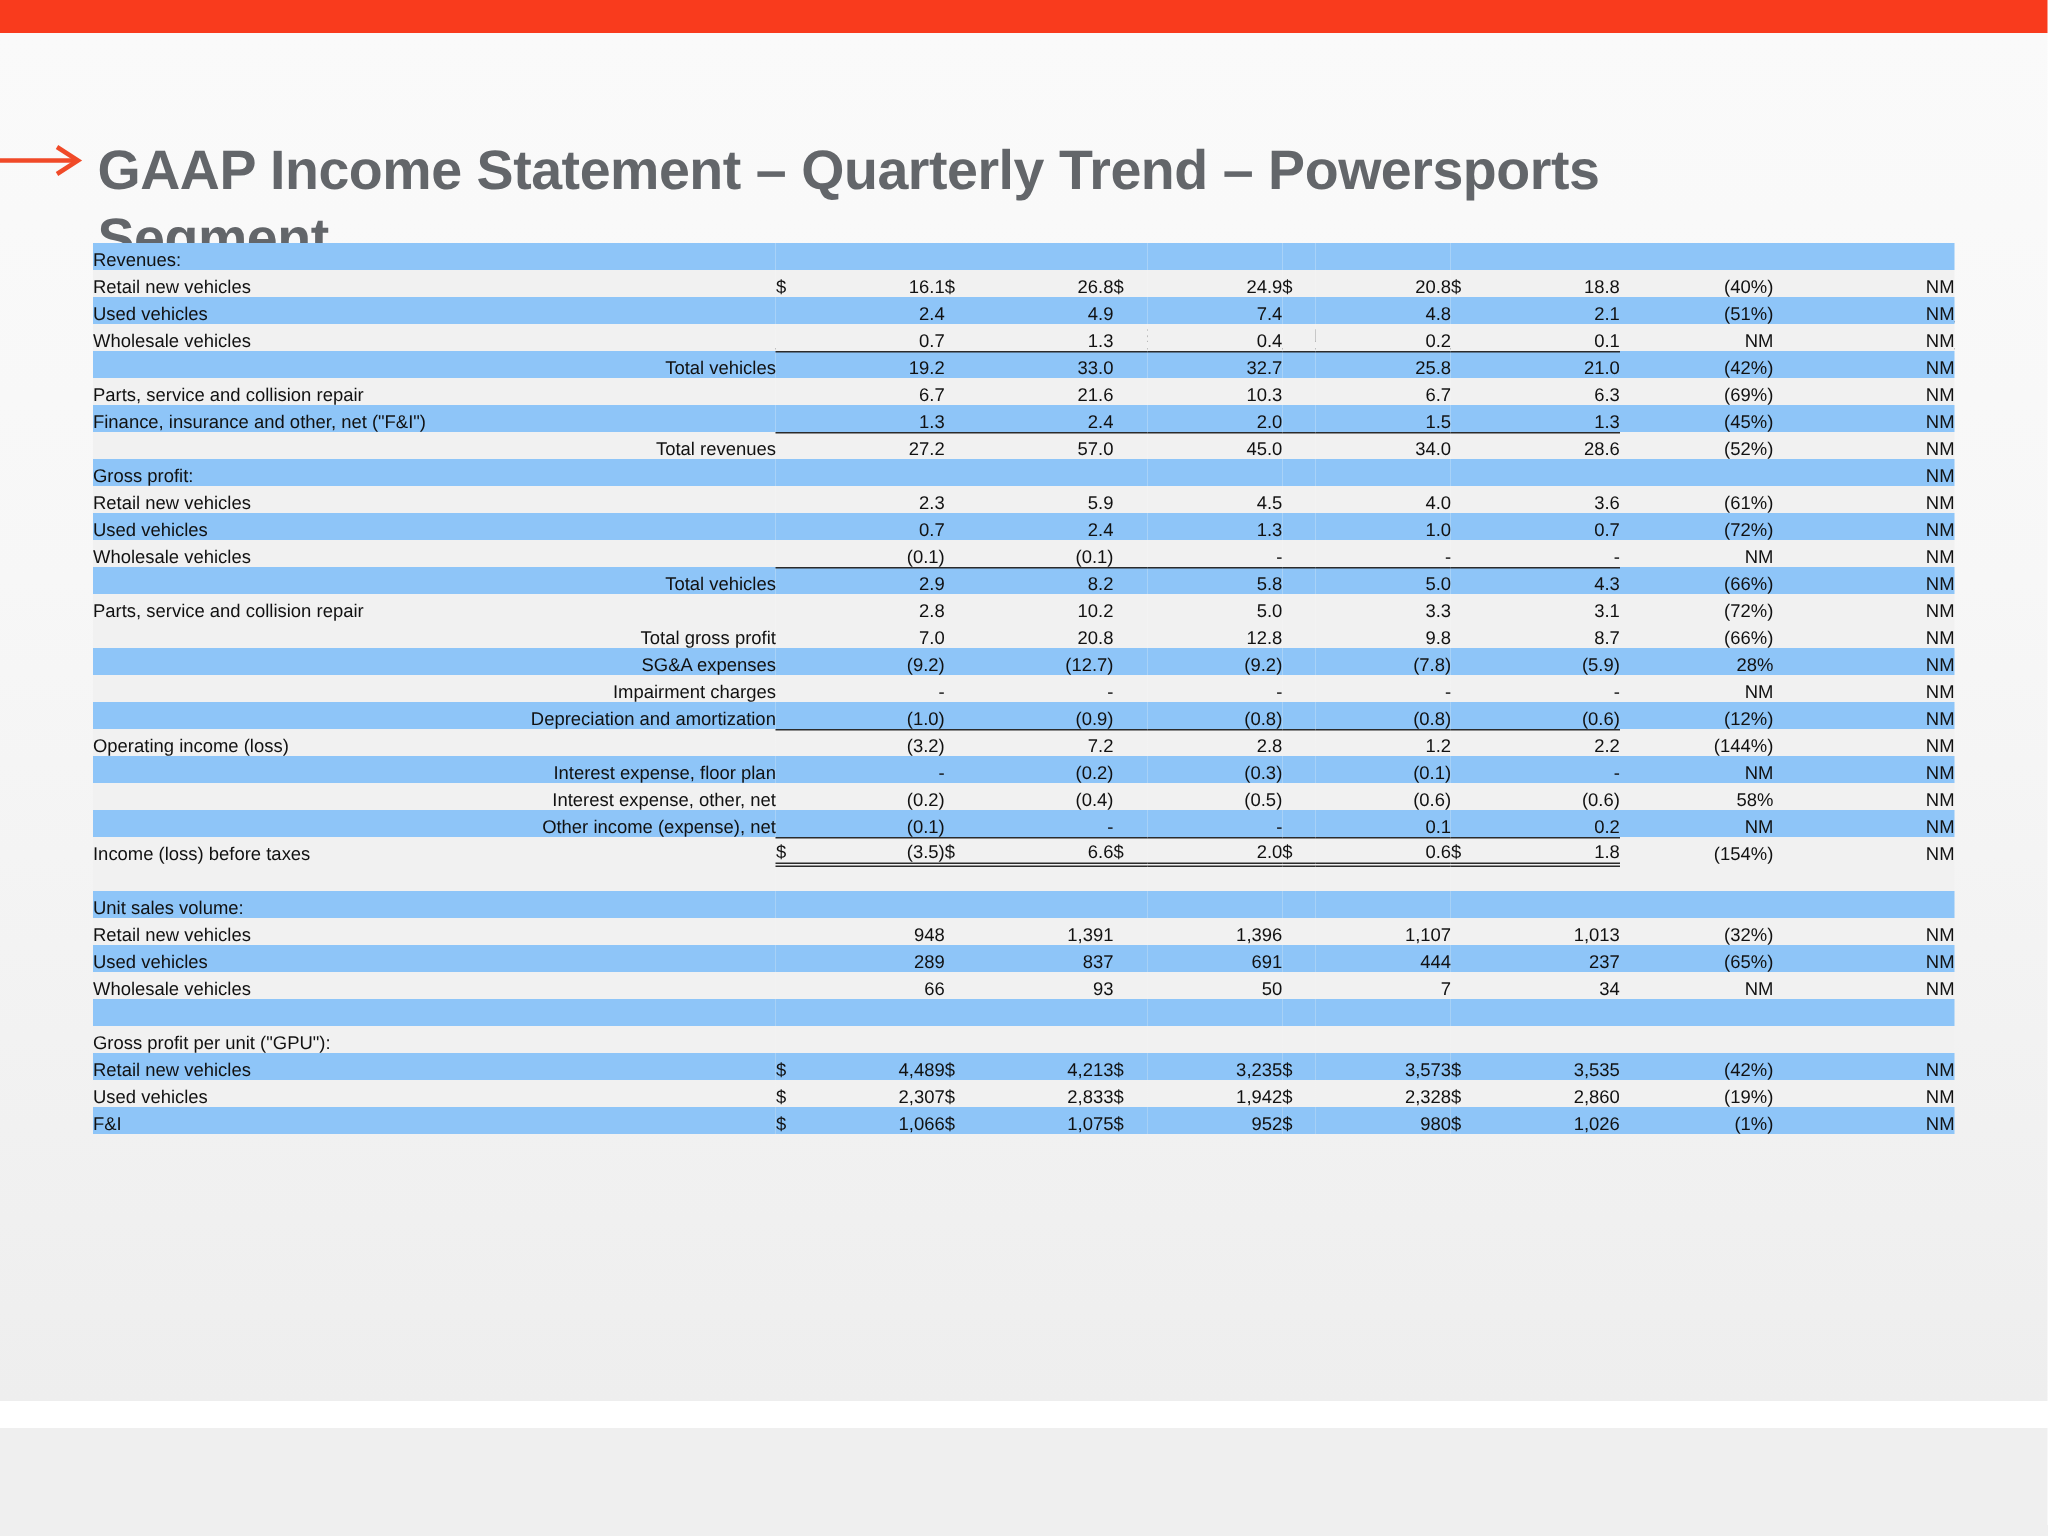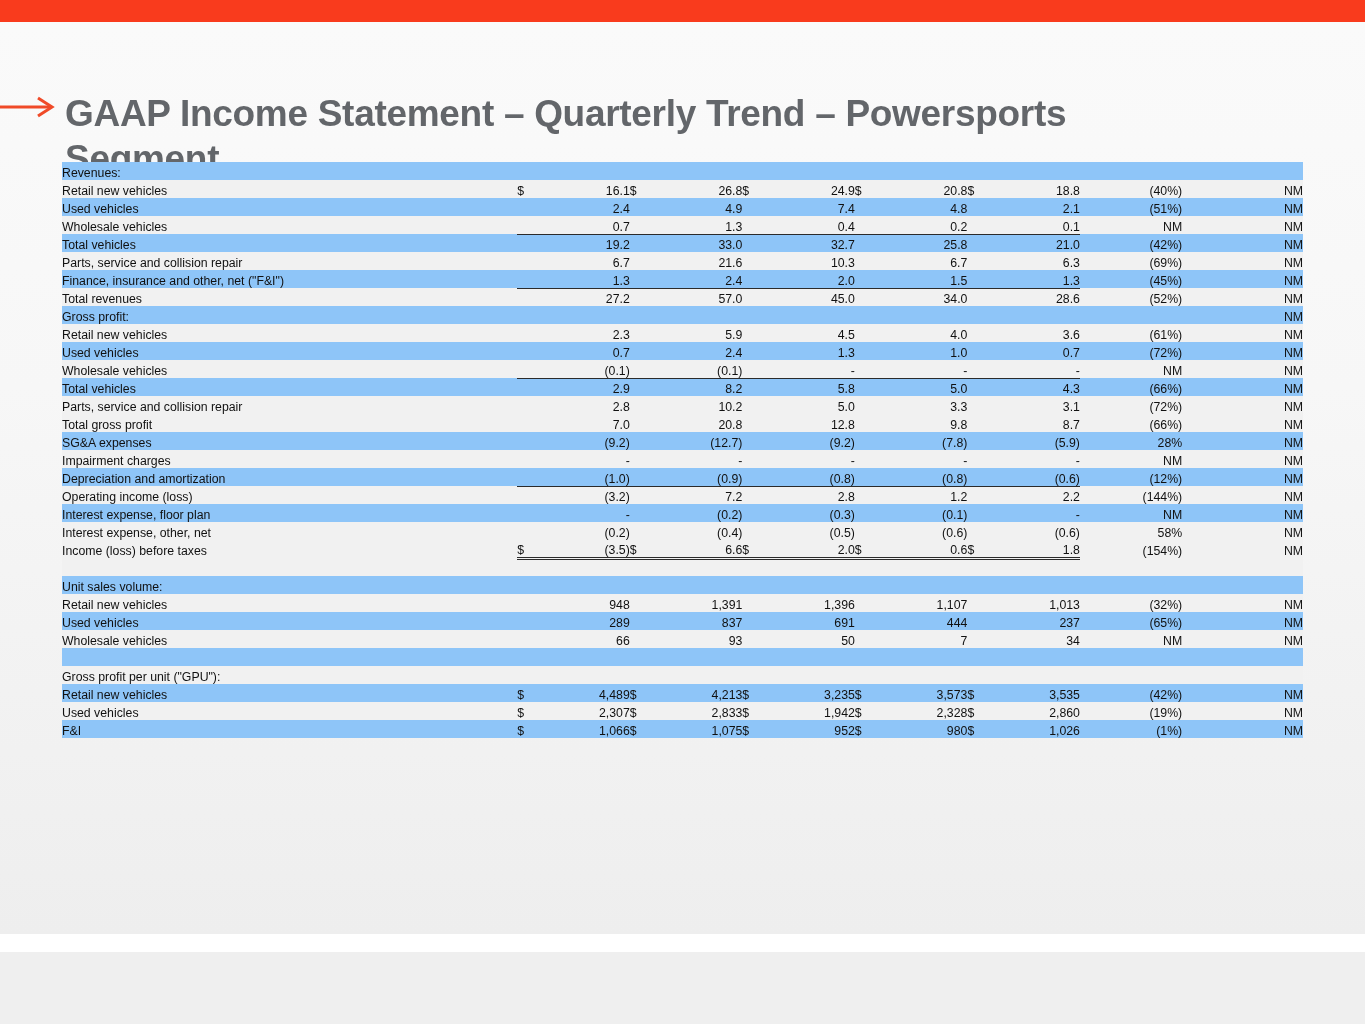--- a/index.html
+++ b/index.html
@@ -49,21 +49,21 @@
   col.c-pct { width:100px; }
   col.c-pct2 { width:118px; }
 
   
   tr.blue  td { background:#8ec5f8; }
   tr.light td { background:#f1f1f1; }
 
   
   .ind0 { padding-left:3px; }
   .ind1 { padding-left:17px; }
-  .ind2 { padding-left:30px; }
+  .ind2 { padding-left:30px;text-align:right; }
   .ind3 { padding-left:40px; }
 
   
   td.ul   { border-bottom:1.1px solid #2b2b2b; }
   td.dbl  { border-bottom:3px double #2b2b2b; }
 
   
   #hdr {
     position:absolute; left:62px; top:155px; width:1241px; height:58px;
     font-size:12.3px; color:#111;
@@ -450,20 +450,35 @@
           <td class="num">(0.4)</td>
           <td class="cur"></td>
           <td class="num">(0.5)</td>
           <td class="cur"></td>
           <td class="num">(0.6)</td>
           <td class="cur"></td>
           <td class="num">(0.6)</td>
           <td class="pct">58%</td>
           <td class="pct">NM</td>
         </tr>
+        <tr class="blue">
+          <td class="lbl ind2">Other income (expense), net</td>
+          <td class="cur ul"></td>
+          <td class="num ul">(0.1)</td>
+          <td class="cur ul"></td>
+          <td class="num ul">-</td>
+          <td class="cur ul"></td>
+          <td class="num ul">-</td>
+          <td class="cur ul"></td>
+          <td class="num ul">0.1</td>
+          <td class="cur ul"></td>
+          <td class="num ul">0.2</td>
+          <td class="pct">NM</td>
+          <td class="pct">NM</td>
+        </tr>
         <tr class="light">
           <td class="lbl ind3">Income (loss) before taxes</td>
           <td class="cur dbl">$</td>
           <td class="num dbl">(3.5)</td>
           <td class="cur dbl">$</td>
           <td class="num dbl">6.6</td>
           <td class="cur dbl">$</td>
           <td class="num dbl">2.0</td>
           <td class="cur dbl">$</td>
           <td class="num dbl">0.6</td>

